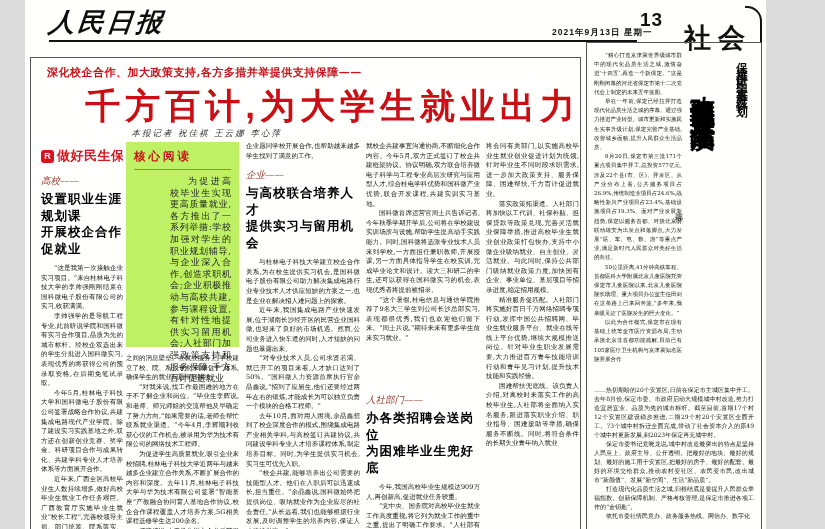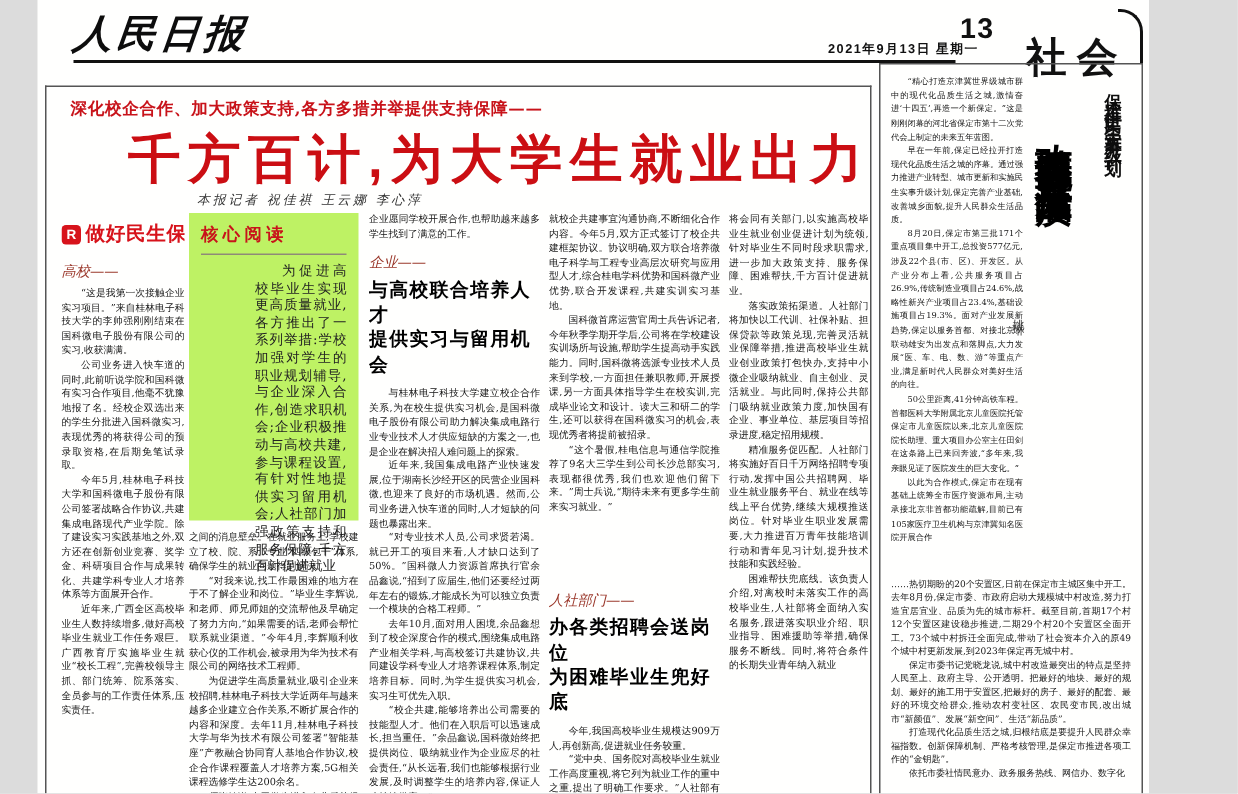--- a/index.html
+++ b/index.html
@@ -91,22 +91,26 @@
       <div class="kicker">深化校企合作、加大政策支持,各方多措并举提供支持保障——</div>
       <div class="headline">千方百计,为大学生就业出力</div>
       <div class="byline">本报记者 祝佳祺 王云娜 李心萍</div>
 
       <div class="col c1 bodytxt">
         <div class="badge-row">
           <div class="badge-icon">R</div>
           <div class="badge-label">做好民生保障⑤</div>
         </div>
         <div class="sec-tag">高校——</div>
+        <div class="sec-head">
+          <div>设置职业生涯规划课</div>
+          <div>开展校企合作促就业</div>
+        </div>
         <p>“这是我第一次接触企业实习项目。”来自桂林电子科技大学的李帅强刚刚结束在国科微电子股份有限公司的实习,收获满满。</p>
-        <p>公司业务进入快车道的同时,此前听说学院和国科微有实习合作项目,他毫不犹豫地报了名。经校企双选出来的学生分批进入国科微实习,表现优秀的将获得公司的预录取资格,在后期免笔试录取。</p>
+        <p>李帅强学的是导航工程专业,此前听说学院和国科微有实习合作项目,品质为先的城市标杆。经校企双选出来的学生分批进入国科微实习,表现优秀的将获得公司的预录取资格,在后期免笔试录取。</p>
         <p>今年5月,桂林电子科技大学和国科微电子股份有限公司签署战略合作协议,共建集成电路现代产业学院。除了建设实习实践基地之外,双方还在创新创业竞赛、奖学金、科研项目合作与成果转化、共建学科专业人才培养体系等方面展开合作。</p>
         <p>近年来,广西全区高校毕业生人数持续增多,做好高校毕业生就业工作任务艰巨。广西教育厅实施毕业生就业“校长工程”,完善校领导主抓、部门统筹、院系落实、全员参与的工作责任体系,压实责任。</p>
 
       </div>
 
       <div class="core-box">
         <div class="core-title">核心阅读</div>
         <div class="core-rule"></div>
         <div class="core-body">为促进高校毕业生实现更高质量就业,各方推出了一系列举措:学校加强对学生的职业规划辅导,与企业深入合作,创造求职机会;企业积极推动与高校共建,参与课程设置,有针对性地提供实习留用机会;人社部门加强政策支持和服务保障,千方百计促进就业</div>
       </div>

